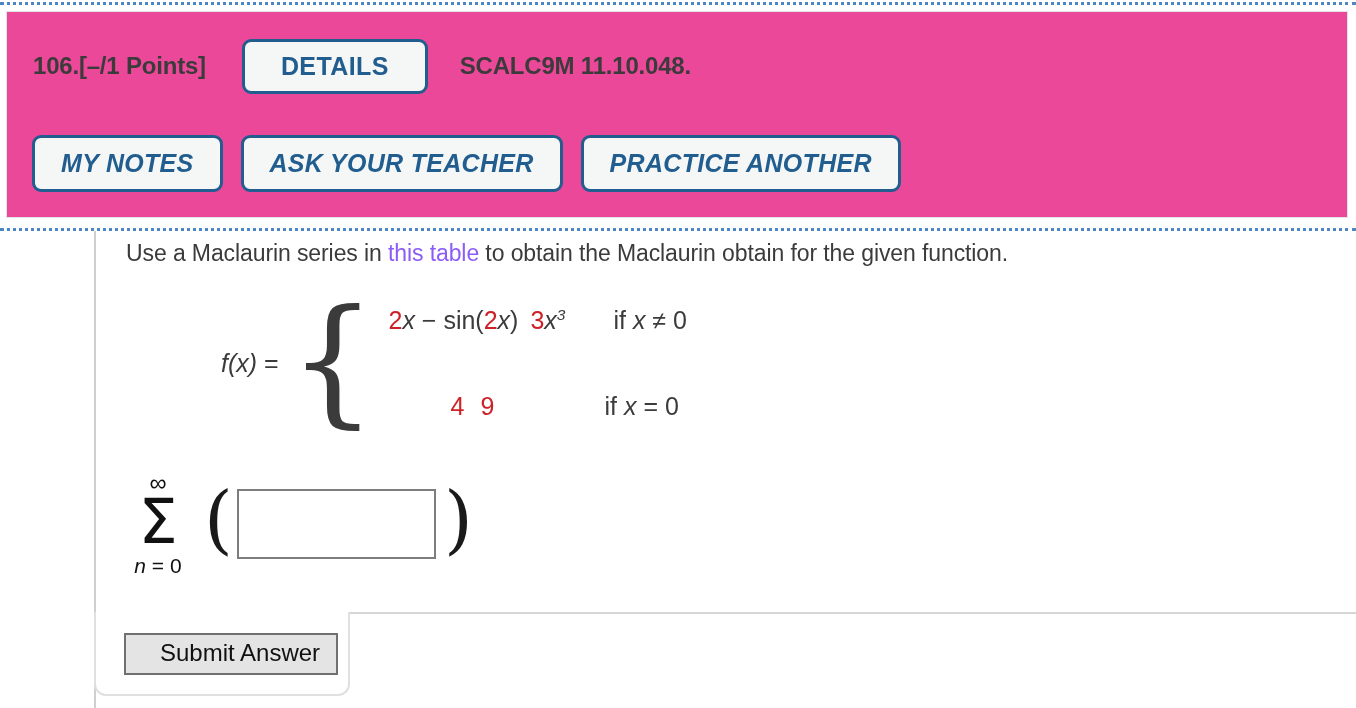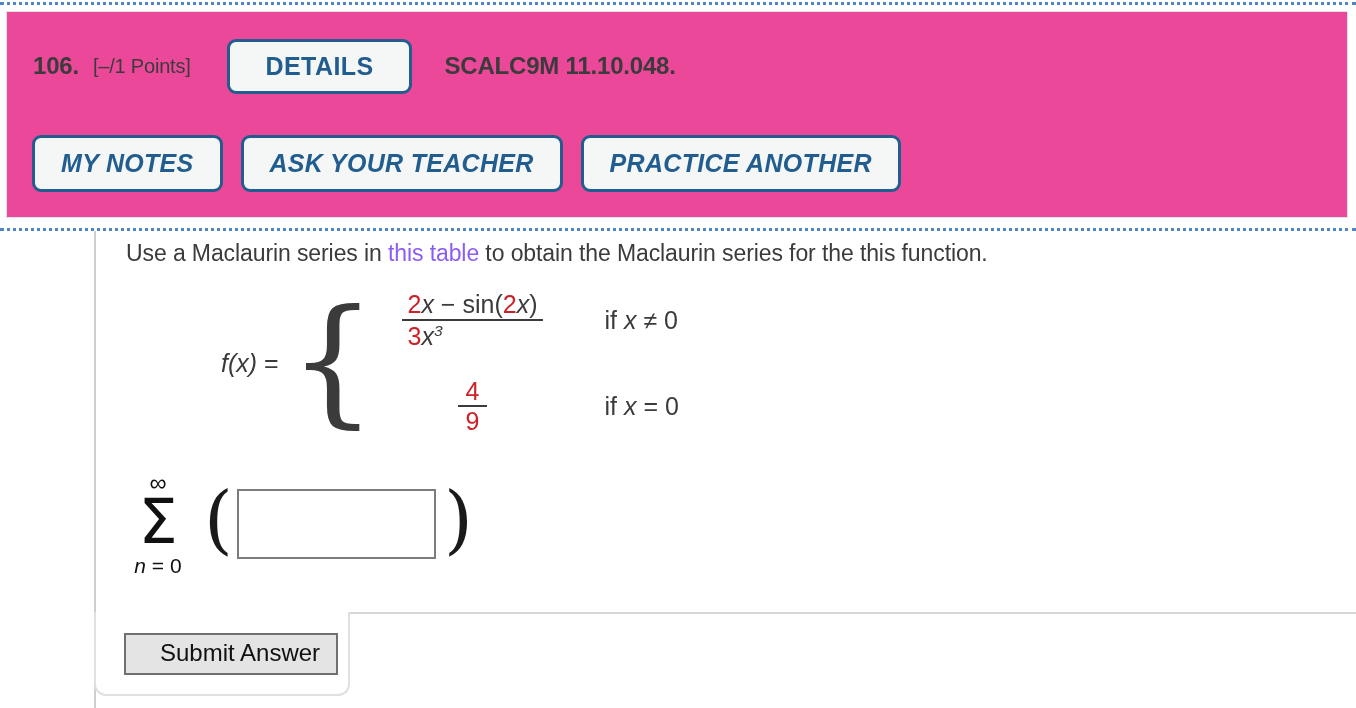--- a/index.html
+++ b/index.html
@@ -47,25 +47,24 @@
     height: 66px;
   }
   .q-number {
     font-size: 24px;
     font-weight: bold;
     color: #3b3b3b;
     white-space: nowrap;
     letter-spacing: -0.2px;
   }
   .q-points {
-    font-size: 20px;
-    font-weight: normal;
-    color: #3b3b3b;
-    white-space: nowrap;
-    margin-left: 14px;
+    font-size: 24px;
+    font-weight: bold;
+    color: #3b3b3b;
+    white-space: nowrap;
     letter-spacing: -0.2px;
   }
   .details-button {
     margin-left: 36px;
     border: 3px solid #215d8e;
     border-radius: 9px;
     background: #f5f6f6;
     color: #215d8e;
     font-family: "Liberation Sans", sans-serif;
     font-size: 25px;
@@ -181,21 +180,21 @@
     font-size: 25px;
     color: #3b3b3b;
     white-space: nowrap;
     margin-left: 42px;
   }
   .case-cond .v { font-style: italic; }
 
   
   .frac {
     display: inline-flex;
-    flex-direction: column;
+    flex-direction: row;
     align-items: flex-start;
     vertical-align: middle;
   }
   .frac .num,
   .frac .den {
     padding: 1px 6px;
     white-space: nowrap;
     line-height: 1.12;
   }
   .frac .bar {
@@ -325,21 +324,21 @@
     <button class="action-button">PRACTICE ANOTHER</button>
   </div>
 
 </div>
 
 <div class="dotted-rule bottom"></div>
 
 <div class="content-wrap">
 
   <div class="instruction">
-    <span>Use a Maclaurin series in </span><a href="#">this table</a><span> to obtain the Maclaurin series for the this function.</span>
+    <span>Use a Maclaurin series in </span><a href="#">this table</a><span> to obtain the Maclaurin obtain for the given function.</span>
   </div>
 
   <div class="formula">
     <span class="fn-label">
       <span>f(x)</span>
       <span class="eq">=</span>
     </span>
 
     <span class="big-brace">{</span>
 

